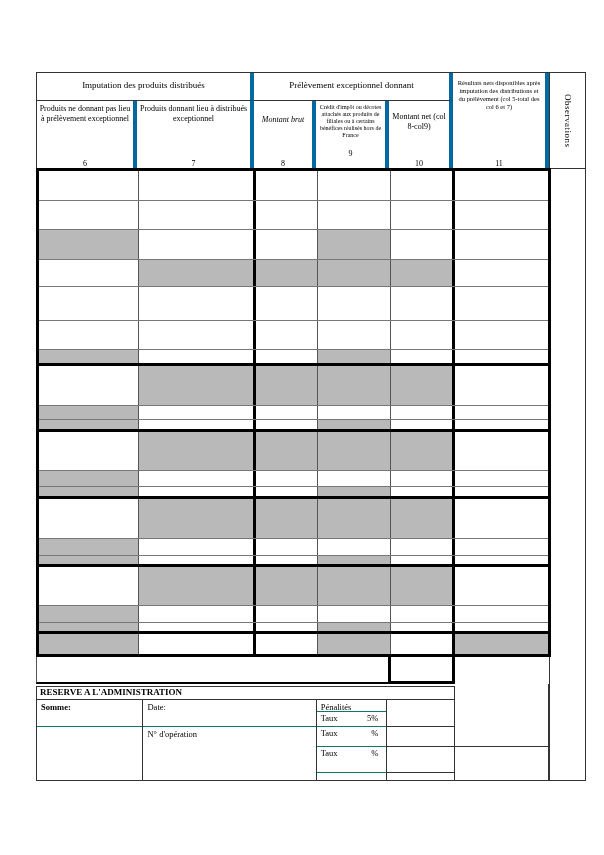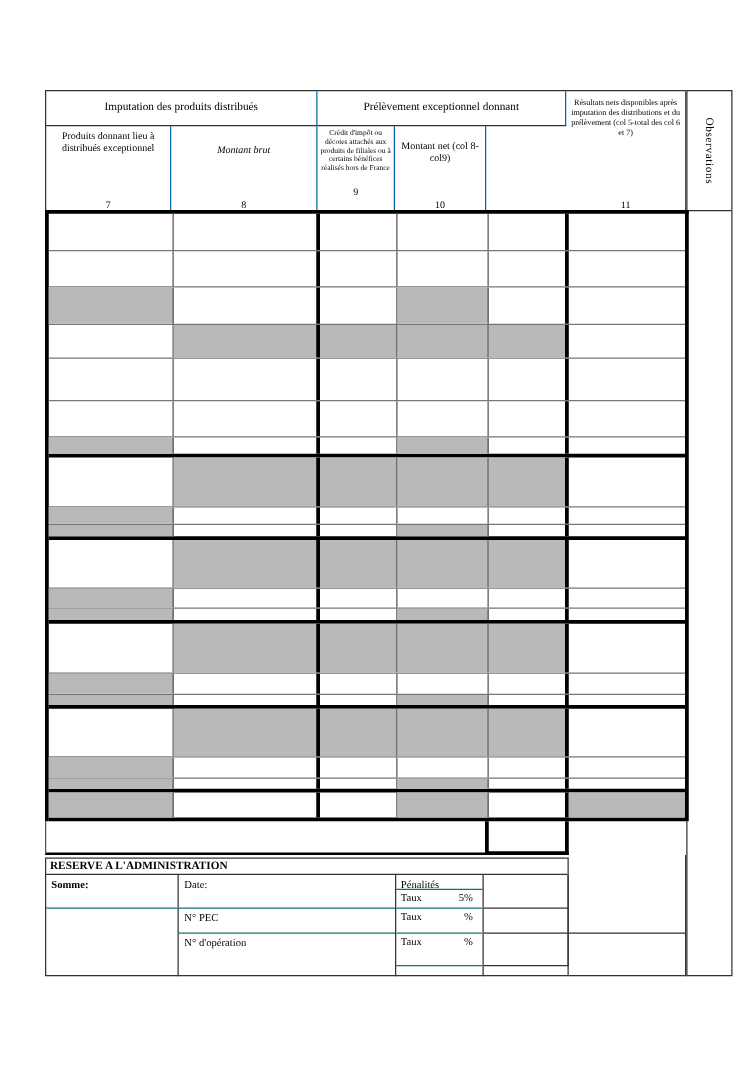--- a/index.html
+++ b/index.html
@@ -10,21 +10,21 @@
   }
   
   .thead {
     position:absolute; left:36px; top:72px; width:513px;
     display:grid;
     grid-template-columns:100px 117px 62px 73px 64px 96px;
     grid-template-rows:28px 68px;
     border-top:1px solid #333; border-left:1px solid #333;
     box-sizing:border-box;
   }
-  .thead > div { border-right:1px solid #0369a1; box-sizing:border-box; position:relative; text-align:center; }
+  .thead > div { border-right:4px solid #0369a1; box-sizing:border-box; position:relative; text-align:center; }
   .hgroup { grid-row:1; border-bottom:1px solid #333; font-size:9px; padding-top:7px; }
   .hg1 { grid-column:1 / 3; }
   .hg2 { grid-column:3 / 6; }
   .hcell { grid-row:2; }
   .hcell .lbl { display:block; padding:3px 2px 0 2px; font-size:8px; line-height:1.25; }
   .hcell.c8 .lbl { padding-top:14px;font-style:italic; }
   .hcell.c9 .lbl { font-size:6px; line-height:1.18; padding-top:3px; }
   .hcell.c10 .lbl { padding-top:11px; }
   .hnum { position:absolute; bottom:1px; left:0; right:0; text-align:center; font-size:8px; }
   .c9 .hnum { bottom:11px; }
@@ -82,20 +82,24 @@
 
 <div class="page">
 
   <div class="thead">
     <div class="hgroup hg1">
       <span>Imputation des produits distribués</span>
     </div>
     <div class="hgroup hg2">
       <span>Prélèvement exceptionnel donnant</span>
     </div>
+    <div class="hcell c6">
+      <span class="lbl">Produits ne donnant pas lieu à prélèvement exceptionnel</span>
+      <span class="hnum">6</span>
+    </div>
     <div class="hcell c7">
       <span class="lbl">Produits donnant lieu à distribués exceptionnel</span>
       <span class="hnum">7</span>
     </div>
     <div class="hcell c8">
       <span class="lbl">Montant brut</span>
       <span class="hnum">8</span>
     </div>
     <div class="hcell c9">
       <span class="lbl">Crédit d'impôt ou décotes attachés aux produits de filiales ou à certains bénéfices réalisés hors de France</span>
@@ -286,21 +290,20 @@
   </div>
 
   <div class="admin">
     <div class="admin-title">RESERVE A L'ADMINISTRATION</div>
     <div class="admin-cols">
       <div class="acol acolA">
         <div class="acell bb somme" style="height:27px;">Somme:</div>
       </div>
       <div class="acol acolB">
         <div class="acell bb" style="height:27px;">Date:</div>
-        <div class="acell bb" style="height:20px;">N° PEC</div>
         <div class="acell" style="height:34px;">N° d'opération</div>
       </div>
       <div class="acol acolC">
         <div class="acell bb" style="height:12px;">Pénalités</div>
       <div class="taux-row bb" style="height: 15px;">
             <span>Taux</span>
             <span>5%</span>
           </div>
           <div class="taux-row bb" style="height: 20px;">
             <span>Taux</span>

